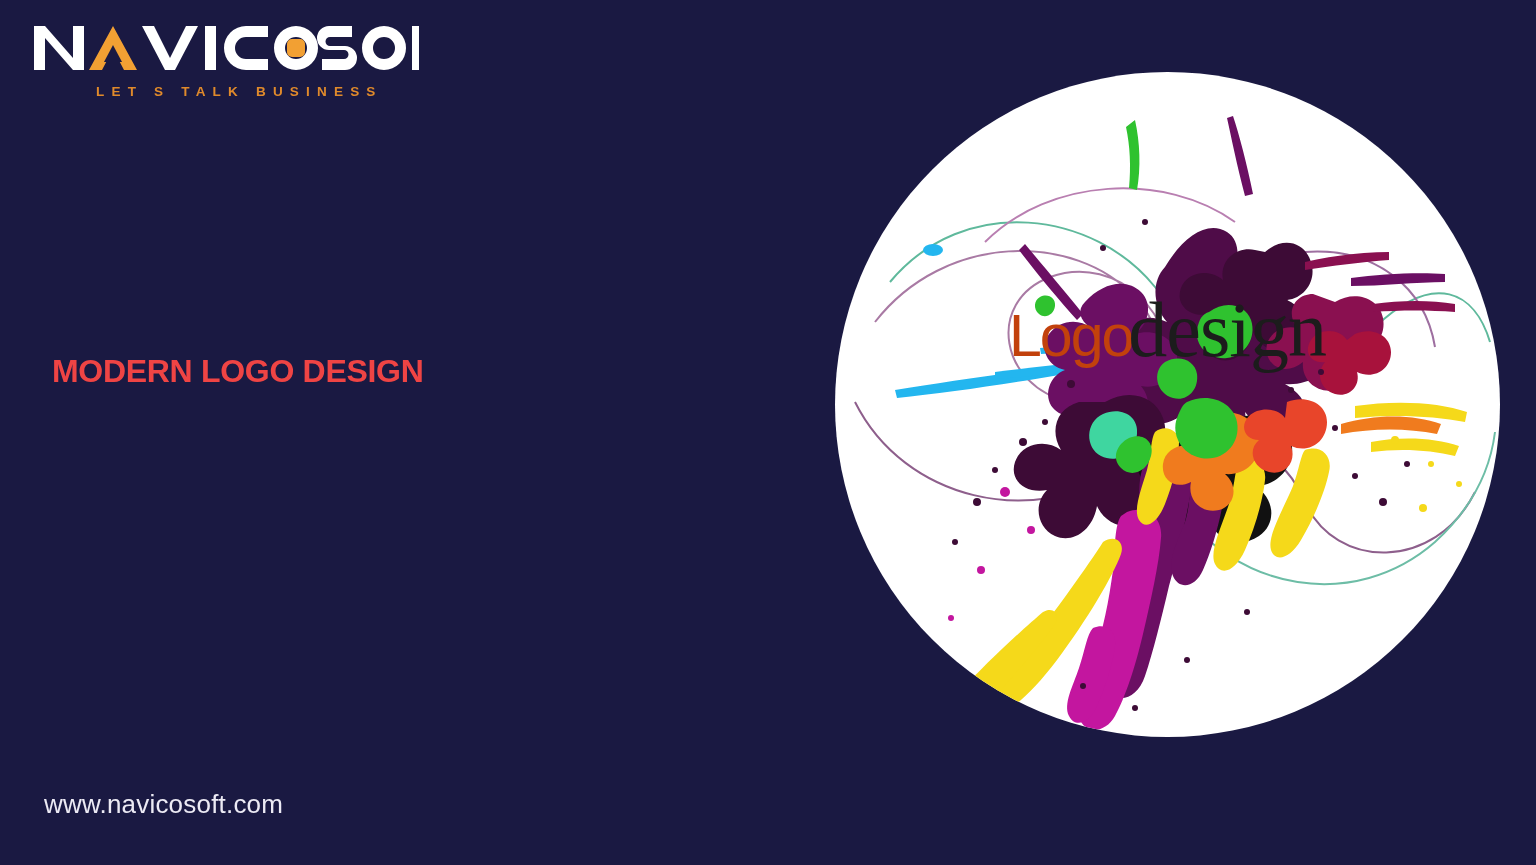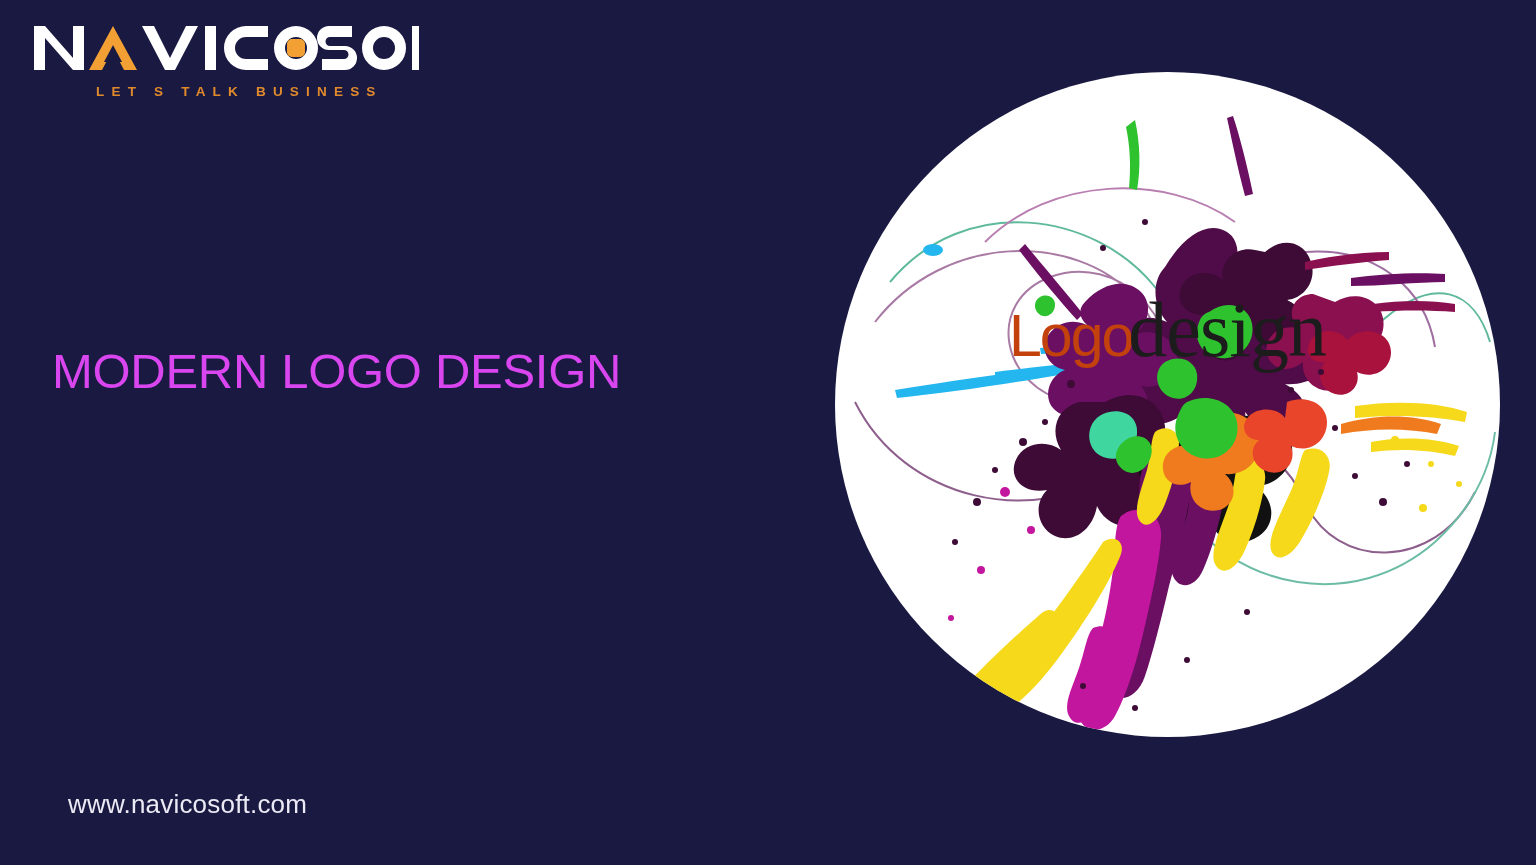--- a/index.html
+++ b/index.html
@@ -53,31 +53,31 @@
     line-height: 74px;
     letter-spacing: 0.2px;
     white-space: nowrap;
     font-family: "Liberation Sans", sans-serif;
   }
   .headline-line.white {
     color: #f4f4f8;
     font-weight: normal;
   }
   .headline-line.accent {
-    color: #d946ef;
-    font-weight: normal;
-    font-size: 49px;
+    color: #ef4444;
+    font-weight: bold;
+    font-size: 32px;
     letter-spacing: -0.3px;
     margin-top: 4px;
   }
 
   
   #site-url {
     position: absolute;
-    left: 68px;
+    left: 44px;
     top: 789px;
     font-size: 26px;
     color: #eceaf4;
     letter-spacing: 0.2px;
     font-family: "Liberation Sans", sans-serif;
   }
 
   
   #hero-circle {
     position: absolute;

